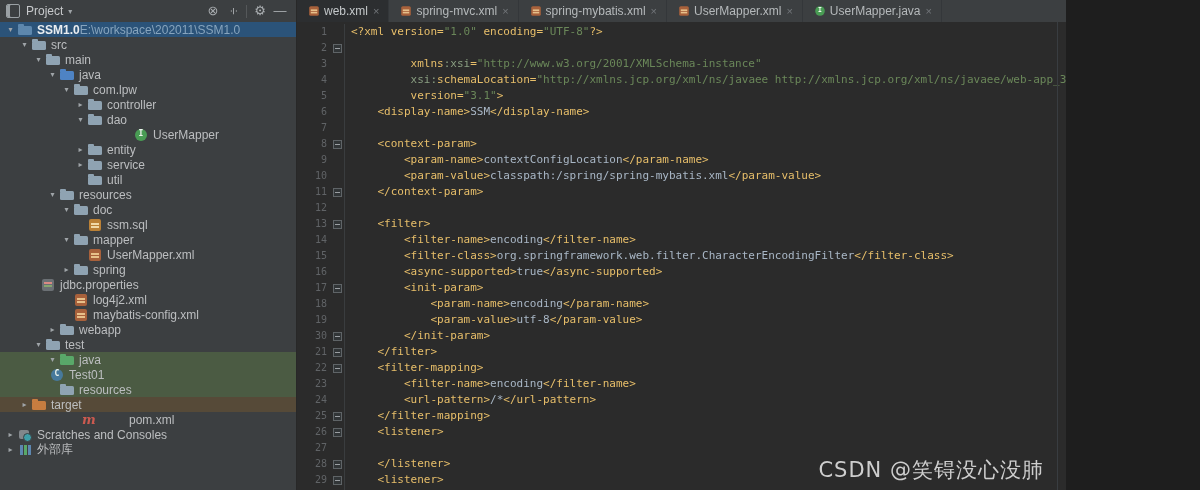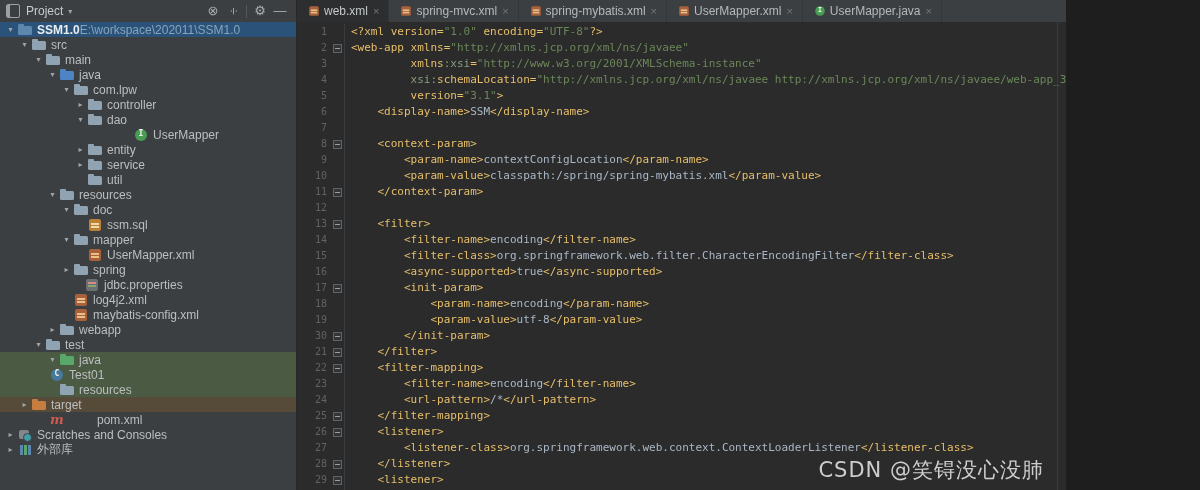--- a/index.html
+++ b/index.html
@@ -175,21 +175,21 @@
         <div class="trow " style="padding-left: 74px;">
           <span class="arrow"></span>
           <span class="ic ic-xml-file"></span>
           <span class="tlabel">UserMapper.xml</span>
         </div>
         <div class="trow " style="padding-left: 60px;">
           <span class="arrow">▸</span>
           <span class="ic ic-folder"></span>
           <span class="tlabel">spring</span>
         </div>
-        <div class="trow " style="padding-left: 27px; margin-left: 44px;">
+        <div class="trow " style="padding-left: 27px;">
           <span class="arrow"></span>
           <span class="ic ic-properties-file"></span>
           <span class="tlabel">jdbc.properties</span>
         </div>
         <div class="trow " style="padding-left: 60px;">
           <span class="arrow"></span>
           <span class="ic ic-xml-file"></span>
           <span class="tlabel">log4j2.xml</span>
         </div>
         <div class="trow " style="padding-left: 60px;">
@@ -220,21 +220,21 @@
         <div class="trow green" style="padding-left: 46px;">
           <span class="arrow"></span>
           <span class="ic ic-folder-test-resources"></span>
           <span class="tlabel">resources</span>
         </div>
         <div class="trow brown" style="padding-left: 18px;">
           <span class="arrow">▸</span>
           <span class="ic ic-folder-excluded"></span>
           <span class="tlabel">target</span>
         </div>
-        <div class="trow " style="padding-left: 4px; gap: 30px;">
+        <div class="trow " style="padding-left: 36px; gap: 30px;">
           <span class="arrow"></span>
           <span class="ic ic-maven-file"></span>
           <span class="tlabel">pom.xml</span>
         </div>
         <div class="trow " style="padding-left: 4px;">
           <span class="arrow">▸</span>
           <span class="ic ic-scratches"></span>
           <span class="tlabel">Scratches and Consoles</span>
         </div>
         <div class="trow " style="padding-left: 4px;">
@@ -271,21 +271,21 @@
           <span class="ic ic-interface"></span>
           <span>UserMapper.java</span>
           <span class="tclose">×</span>
         </div>
       </div>
     <div class="code-area" id="code">
       <div class="margin-guide"></div>
       <div class="scroll-track"></div>
       <span class="check">✔</span>
     <div class="cline"><span class="lnum">1</span><span class="fold"></span><span class="ctext"><span class="t">&lt;?xml version=</span><span class="s">"1.0"</span><span class="t"> encoding=</span><span class="s">"UTF-8"</span><span class="t">?&gt;</span></span></div>
-        <div class="cline"><span class="lnum">2</span><span class="fold has"></span><span class="ctext"><span class="t">&lt;web-app xmlns=</span><span class="s">"http://xmlns.jcp.org/xml/ns/javaee"</span></span></div>
+        <div class="cline"><span class="lnum">2</span><span class="fold has"></span></div>
         <div class="cline"><span class="lnum">3</span><span class="fold"></span><span class="ctext"><span class="t">         xmlns</span><span class="n">:xsi</span><span class="t">=</span><span class="s">"http://www.w3.org/2001/XMLSchema-instance"</span></span></div>
         <div class="cline"><span class="lnum">4</span><span class="fold"></span><span class="ctext"><span class="t">         </span><span class="n">xsi:</span><span class="t">schemaLocation=</span><span class="s">"http://xmlns.jcp.org/xml/ns/javaee http://xmlns.jcp.org/xml/ns/javaee/web-app_3_1.xsd"</span></span></div>
         <div class="cline"><span class="lnum">5</span><span class="fold"></span><span class="ctext"><span class="t">         version=</span><span class="s">"3.1"</span><span class="t">&gt;</span></span></div>
         <div class="cline"><span class="lnum">6</span><span class="fold"></span><span class="ctext"><span class="t">    &lt;display-name&gt;</span><span class="x">SSM</span><span class="t">&lt;/display-name&gt;</span></span></div>
         <div class="cline"><span class="lnum">7</span><span class="fold"></span><span class="ctext"></span></div>
         <div class="cline"><span class="lnum">8</span><span class="fold has"></span><span class="ctext"><span class="t">    &lt;context-param&gt;</span></span></div>
         <div class="cline"><span class="lnum">9</span><span class="fold"></span><span class="ctext"><span class="t">        &lt;param-name&gt;</span><span class="x">contextConfigLocation</span><span class="t">&lt;/param-name&gt;</span></span></div>
         <div class="cline"><span class="lnum">10</span><span class="fold"></span><span class="ctext"><span class="t">        &lt;param-value&gt;</span><span class="x">classpath:/spring/spring-mybatis.xml</span><span class="t">&lt;/param-value&gt;</span></span></div>
         <div class="cline"><span class="lnum">11</span><span class="fold has"></span><span class="ctext"><span class="t">    &lt;/context-param&gt;</span></span></div>
         <div class="cline"><span class="lnum">12</span><span class="fold"></span><span class="ctext"></span></div>
@@ -296,21 +296,21 @@
         <div class="cline"><span class="lnum">17</span><span class="fold has"></span><span class="ctext"><span class="t">        &lt;init-param&gt;</span></span></div>
         <div class="cline"><span class="lnum">18</span><span class="fold"></span><span class="ctext"><span class="t">            &lt;param-name&gt;</span><span class="x">encoding</span><span class="t">&lt;/param-name&gt;</span></span></div>
         <div class="cline"><span class="lnum">19</span><span class="fold"></span><span class="ctext"><span class="t">            &lt;param-value&gt;</span><span class="x">utf-8</span><span class="t">&lt;/param-value&gt;</span></span></div>
         <div class="cline"><span class="lnum">30</span><span class="fold has"></span><span class="ctext"><span class="t">        &lt;/init-param&gt;</span></span></div>
         <div class="cline"><span class="lnum">21</span><span class="fold has"></span><span class="ctext"><span class="t">    &lt;/filter&gt;</span></span></div>
         <div class="cline"><span class="lnum">22</span><span class="fold has"></span><span class="ctext"><span class="t">    &lt;filter-mapping&gt;</span></span></div>
         <div class="cline"><span class="lnum">23</span><span class="fold"></span><span class="ctext"><span class="t">        &lt;filter-name&gt;</span><span class="x">encoding</span><span class="t">&lt;/filter-name&gt;</span></span></div>
         <div class="cline"><span class="lnum">24</span><span class="fold"></span><span class="ctext"><span class="t">        &lt;url-pattern&gt;</span><span class="x">/*</span><span class="t">&lt;/url-pattern&gt;</span></span></div>
         <div class="cline"><span class="lnum">25</span><span class="fold has"></span><span class="ctext"><span class="t">    &lt;/filter-mapping&gt;</span></span></div>
         <div class="cline"><span class="lnum">26</span><span class="fold has"></span><span class="ctext"><span class="t">    &lt;listener&gt;</span></span></div>
-        <div class="cline"><span class="lnum">27</span><span class="fold"></span><span class="ctext"><span class="t">        &lt;listener-class&gt;</span><span class="x">org.springframework.web.context.ContextLoaderListener</span><span class="t">&lt;/listener-class&gt;</span></span></div>
+        <div class="cline"><span class="lnum">27</span><span class="fold"></span></div>
         <div class="cline"><span class="lnum">28</span><span class="fold has"></span><span class="ctext"><span class="t">    &lt;/listener&gt;</span></span></div>
         <div class="cline"><span class="lnum">29</span><span class="fold has"></span><span class="ctext"><span class="t">    &lt;listener&gt;</span></span></div>
         <div class="cline"><span class="lnum">30</span><span class="fold"></span><span class="ctext"><span class="t">        &lt;listener-class&gt;</span><span class="x">org.springframework.web.util.IntrospectorCleanupListener</span><span class="t">&lt;/listener-class&gt;</span></span></div>
       </div>
   </main>
 
   <div class="right-stripe">
     <span class="stripe-sq"></span>
     <span class="stripe-tri">▾</span>
   </div>

